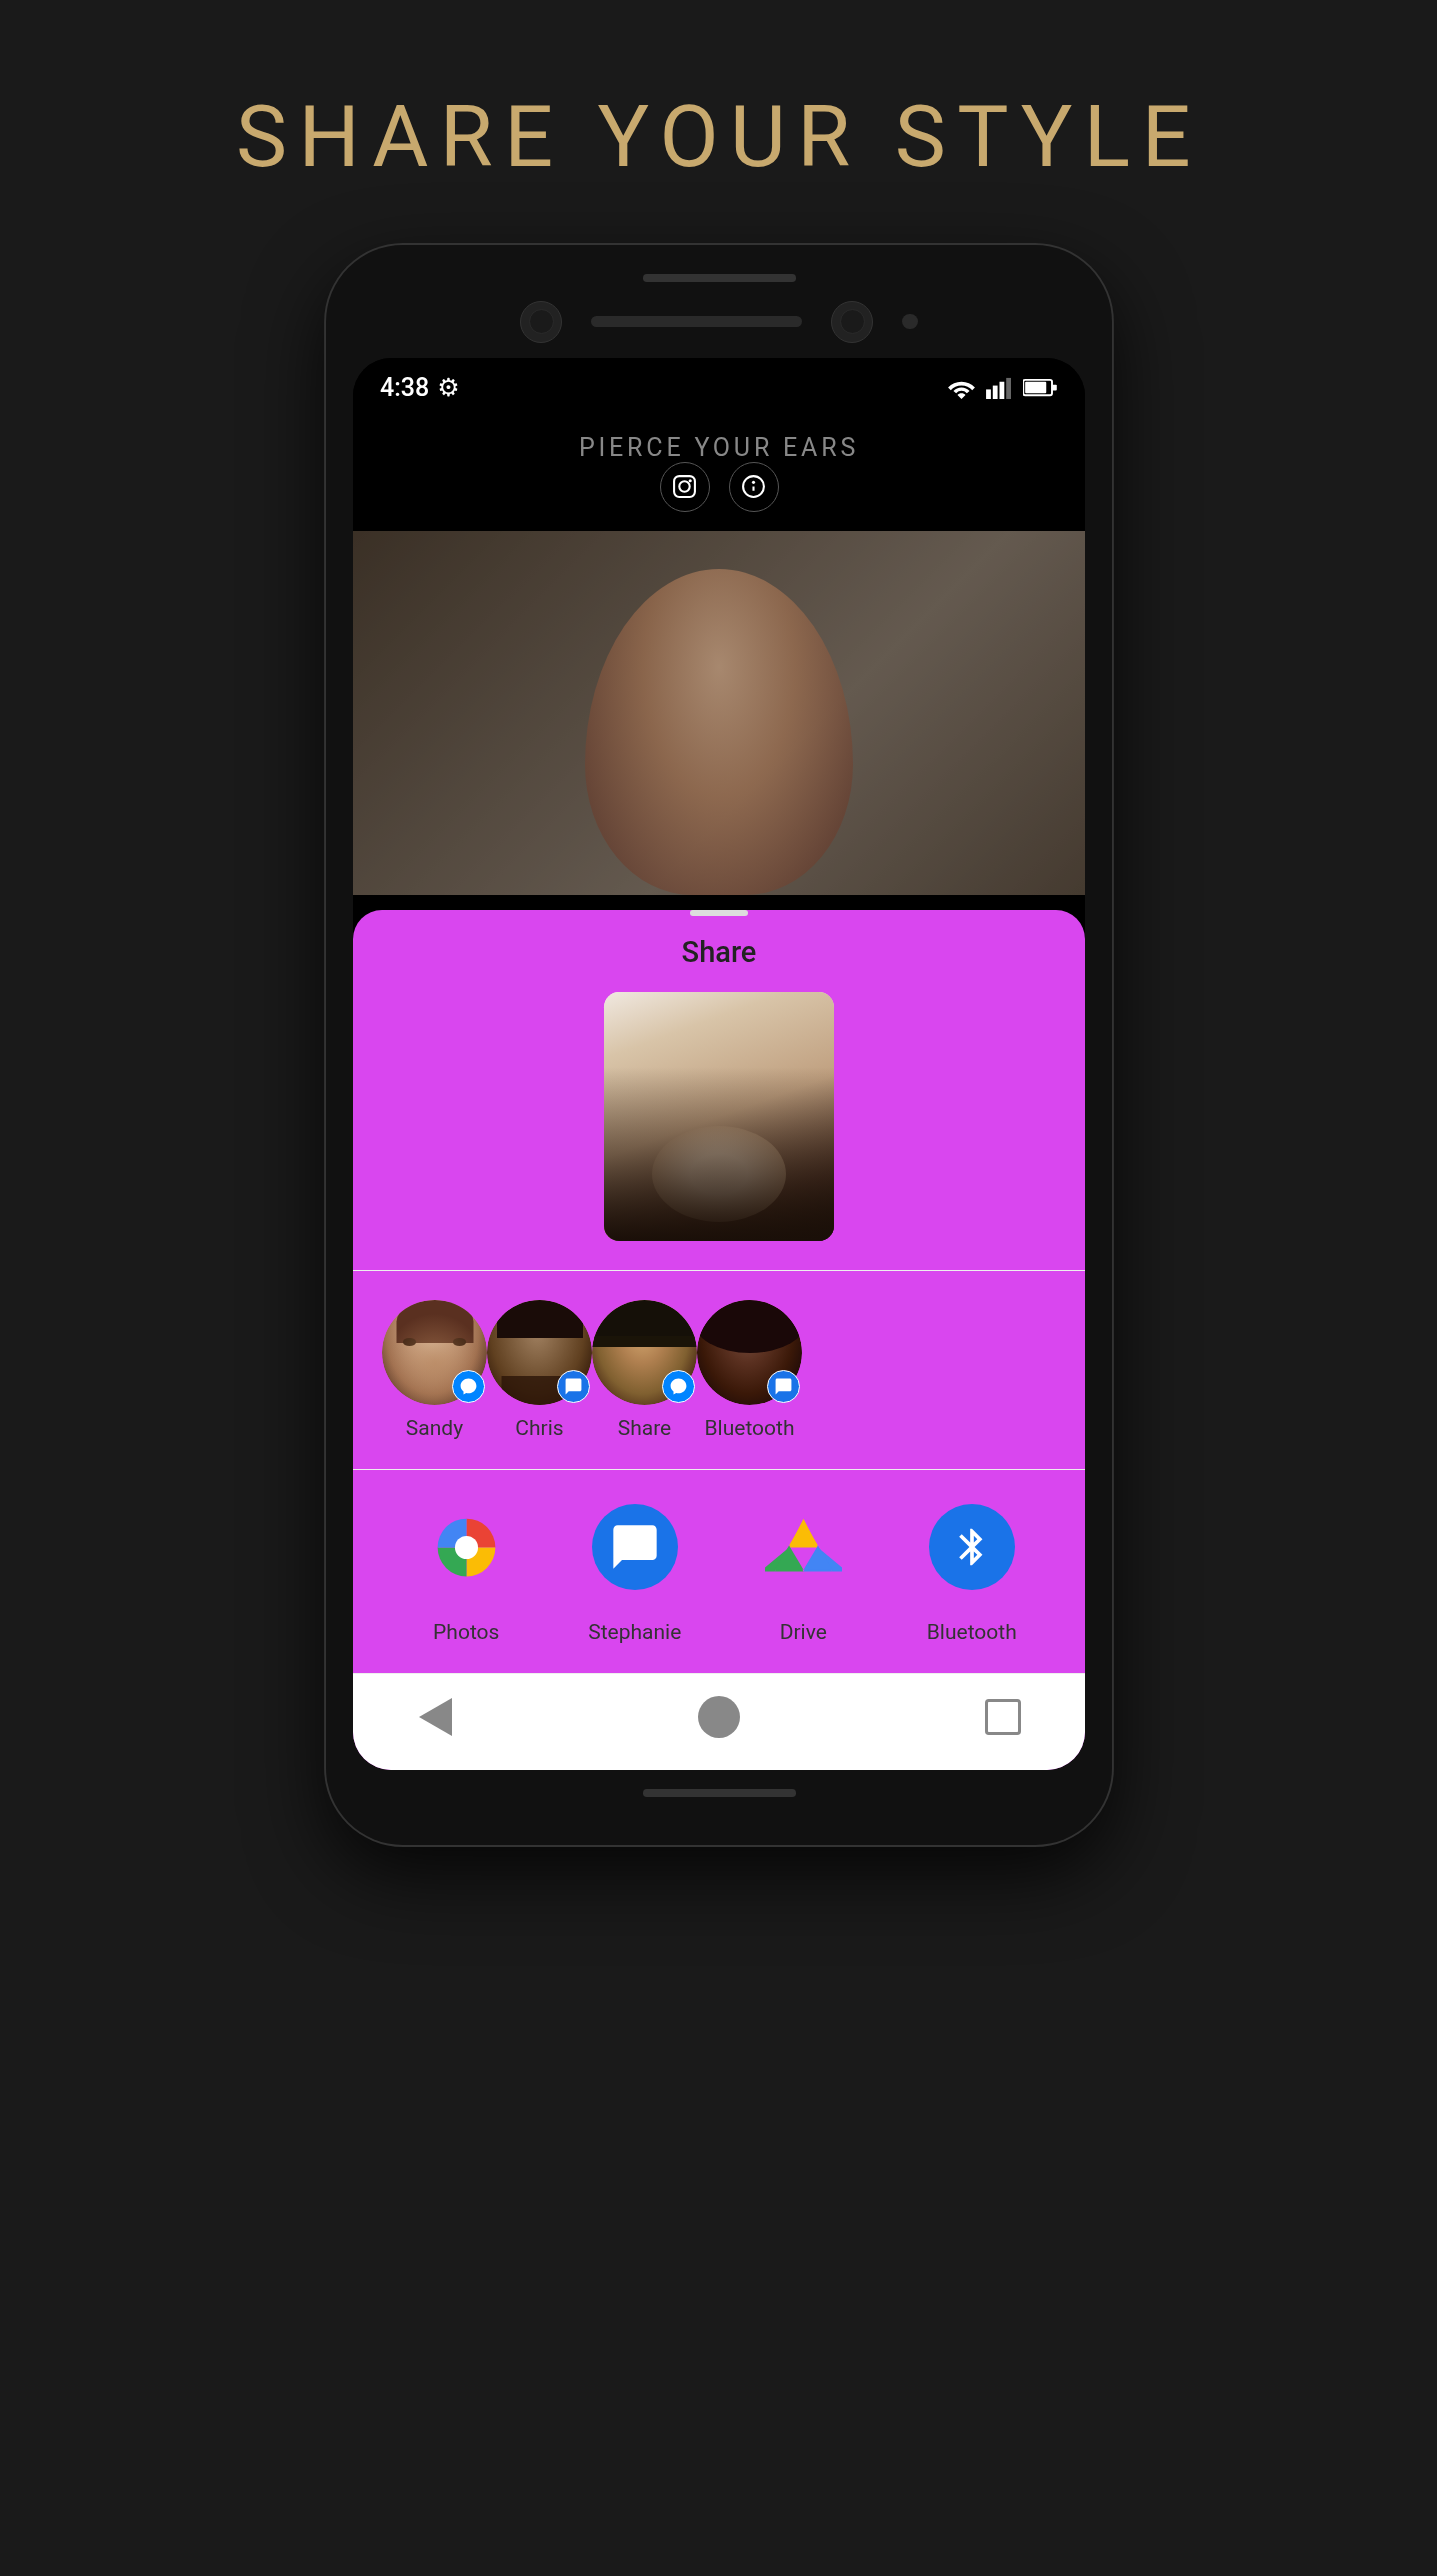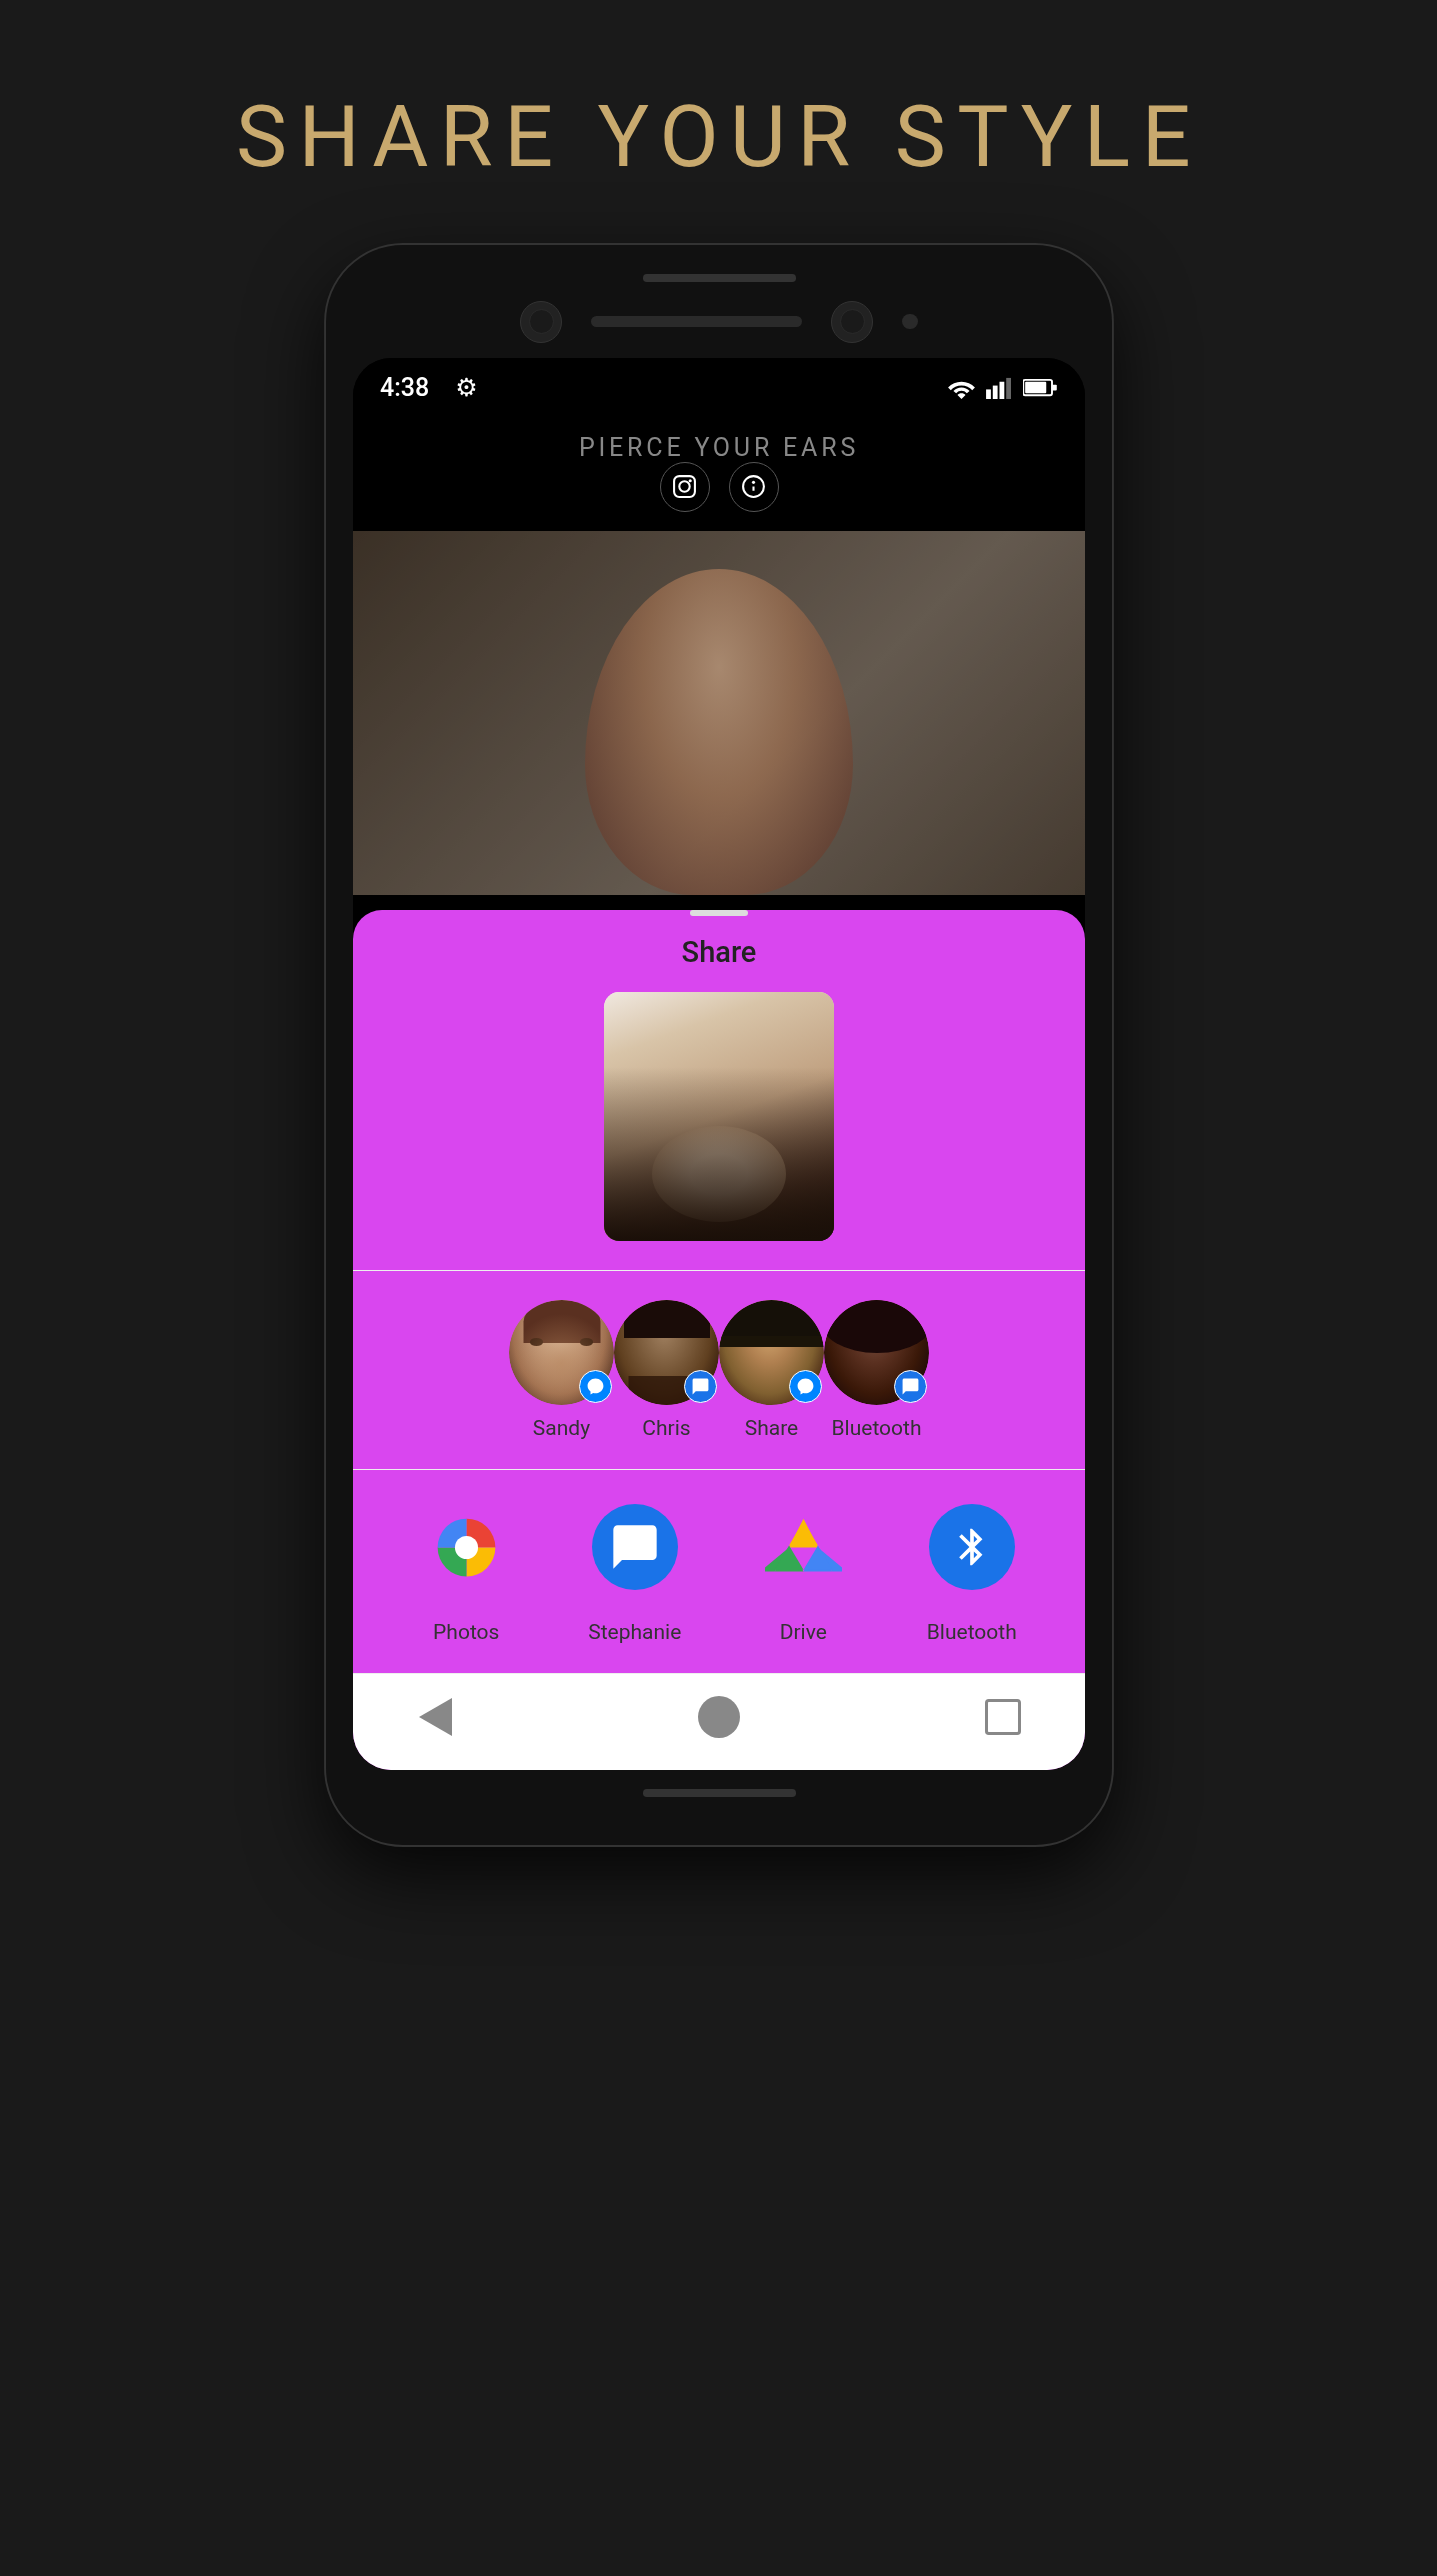--- a/index.html
+++ b/index.html
@@ -103,21 +103,21 @@
       background: #000;
       padding: 15.3px 27px;
       display: flex;
       align-items: center;
       justify-content: space-between;
     }
 
     .status-left {
       display: flex;
       align-items: center;
-      gap: 26px;
+      gap: 8px;
       color: #fff;
       font-size: 25px;
       font-weight: 500;
     }
 
     .status-right {
       display: flex;
       align-items: center;
       gap: 9.6px;
     }
@@ -236,21 +236,21 @@
 
     
     .divider {
       height: 1px;
       background: #eee;
       margin: 0 0;
     }
 
     .contacts-row {
       display: flex;
-      justify-content: center;
+      justify-content: flex-start;
       padding: 29px 29px;
     }
 
     .contact-item {
       display: flex;
       flex-direction: column;
       align-items: center;
       gap: 11.5px;
       cursor: pointer;
     }

